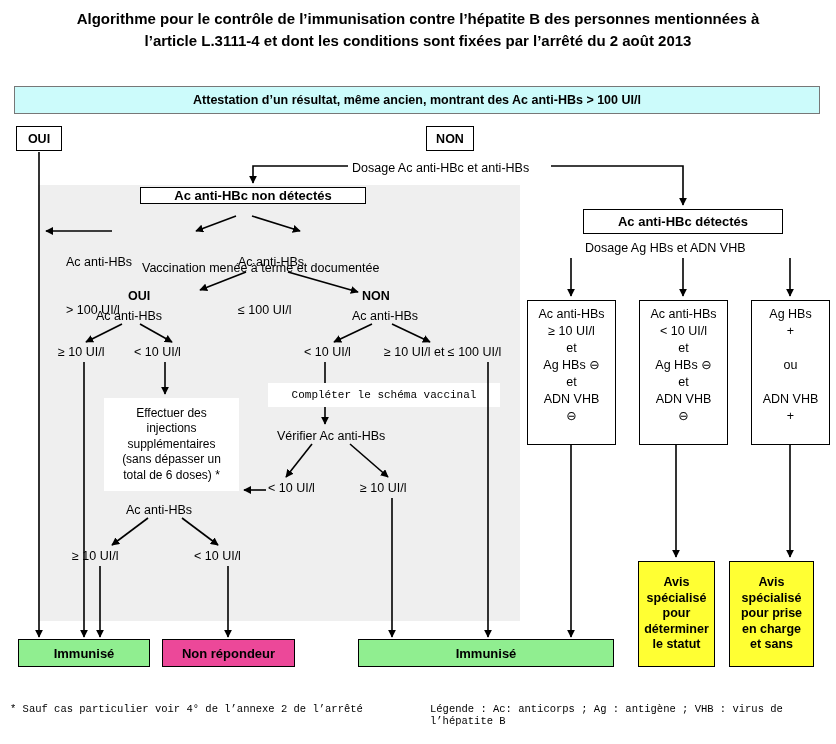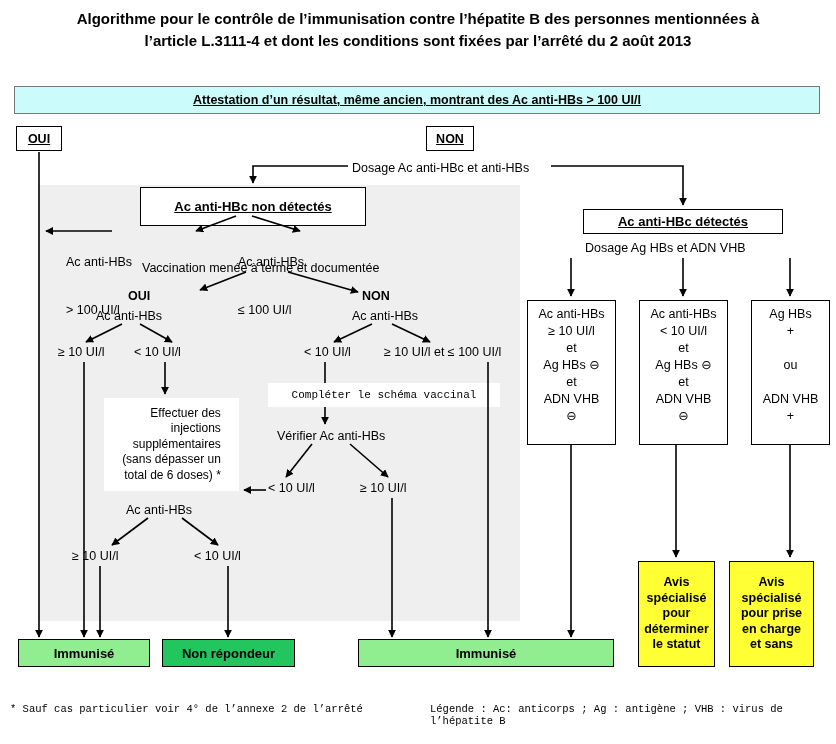--- a/index.html
+++ b/index.html
@@ -12,49 +12,49 @@
 
   
   #title{left:0;top:8px;width:836px;text-align:center;
          font-size:15px;font-weight:bold;line-height:22px;}
 
   
   #gray-zone{left:38px;top:185px;width:482px;height:436px;background:#efefef;}
 
   
   .box{border:1px solid #000;background:#fff;display:flex;
-       align-items:center;justify-content:center;text-align:right;text-decoration:underline;}
+       align-items:center;justify-content:center;text-align:right;}
 
   #attestation{left:14px;top:86px;width:806px;height:28px;
                background:#ccfbfb;border:1px solid #777;
                font-size:12.5px;font-weight:bold;}
   .yn{font-size:12.5px;font-weight:bold;border:1px solid #000;background:#fff;}
   #oui-box{left:16px;top:126px;width:46px;height:25px;}
   #non-box{left:426px;top:126px;width:48px;height:25px;}
 
-  #hbc-non{left:140px;top:187px;width:226px;height:39px;font-size:13px;font-weight:bold;}
+  #hbc-non{left:140px;top:187px;width:226px;height:17px;font-size:13px;font-weight:bold;}
   #hbc-oui{left:583px;top:209px;width:200px;height:25px;font-size:13px;font-weight:bold;}
   #completer{left:268px;top:383px;width:232px;height:24px;background:#fff;
              display:flex;align-items:center;justify-content:center;font-size:11px;font-family:Liberation Mono, monospace;}
   #effectuer{left:104px;top:398px;width:135px;height:93px;background:#fff;
              display:flex;align-items:center;justify-content:center;
-             font-size:12px;line-height:15.5px;text-align:right;padding:2px 3px;}
+             font-size:12px;line-height:15.5px;text-align:center;padding:2px 3px;}
 
   
   .cond{border:1px solid #000;background:#fff;font-size:12.5px;line-height:17px;
         text-align:center;padding-top:5px;}
   #cond1{left:527px;top:300px;width:89px;height:145px;}
   #cond2{left:639px;top:300px;width:89px;height:145px;}
   #cond3{left:751px;top:300px;width:79px;height:145px;}
 
   
   .result{border:1px solid #000;display:flex;align-items:center;justify-content:center;
           text-align:center;font-size:13px;font-weight:bold;}
   #imm-left{left:18px;top:639px;width:132px;height:28px;background:#90ee90;}
-  #nonrep{left:162px;top:639px;width:133px;height:28px;background:#22c55e;}
+  #nonrep{left:162px;top:639px;width:133px;height:28px;background:#ec4899;}
   #imm-mid{left:358px;top:639px;width:256px;height:28px;background:#90ee90;}
   #avis1{left:638px;top:561px;width:77px;height:106px;background:#ffff33;
          font-size:12.5px;line-height:15.5px;}
   #avis2{left:729px;top:561px;width:85px;height:106px;background:#ffff33;
          font-size:12.5px;line-height:15.5px;}
 
   
   .lbl{font-size:12.5px;line-height:16px;white-space:pre;}
   .lbl.b{font-weight:bold;}
 

